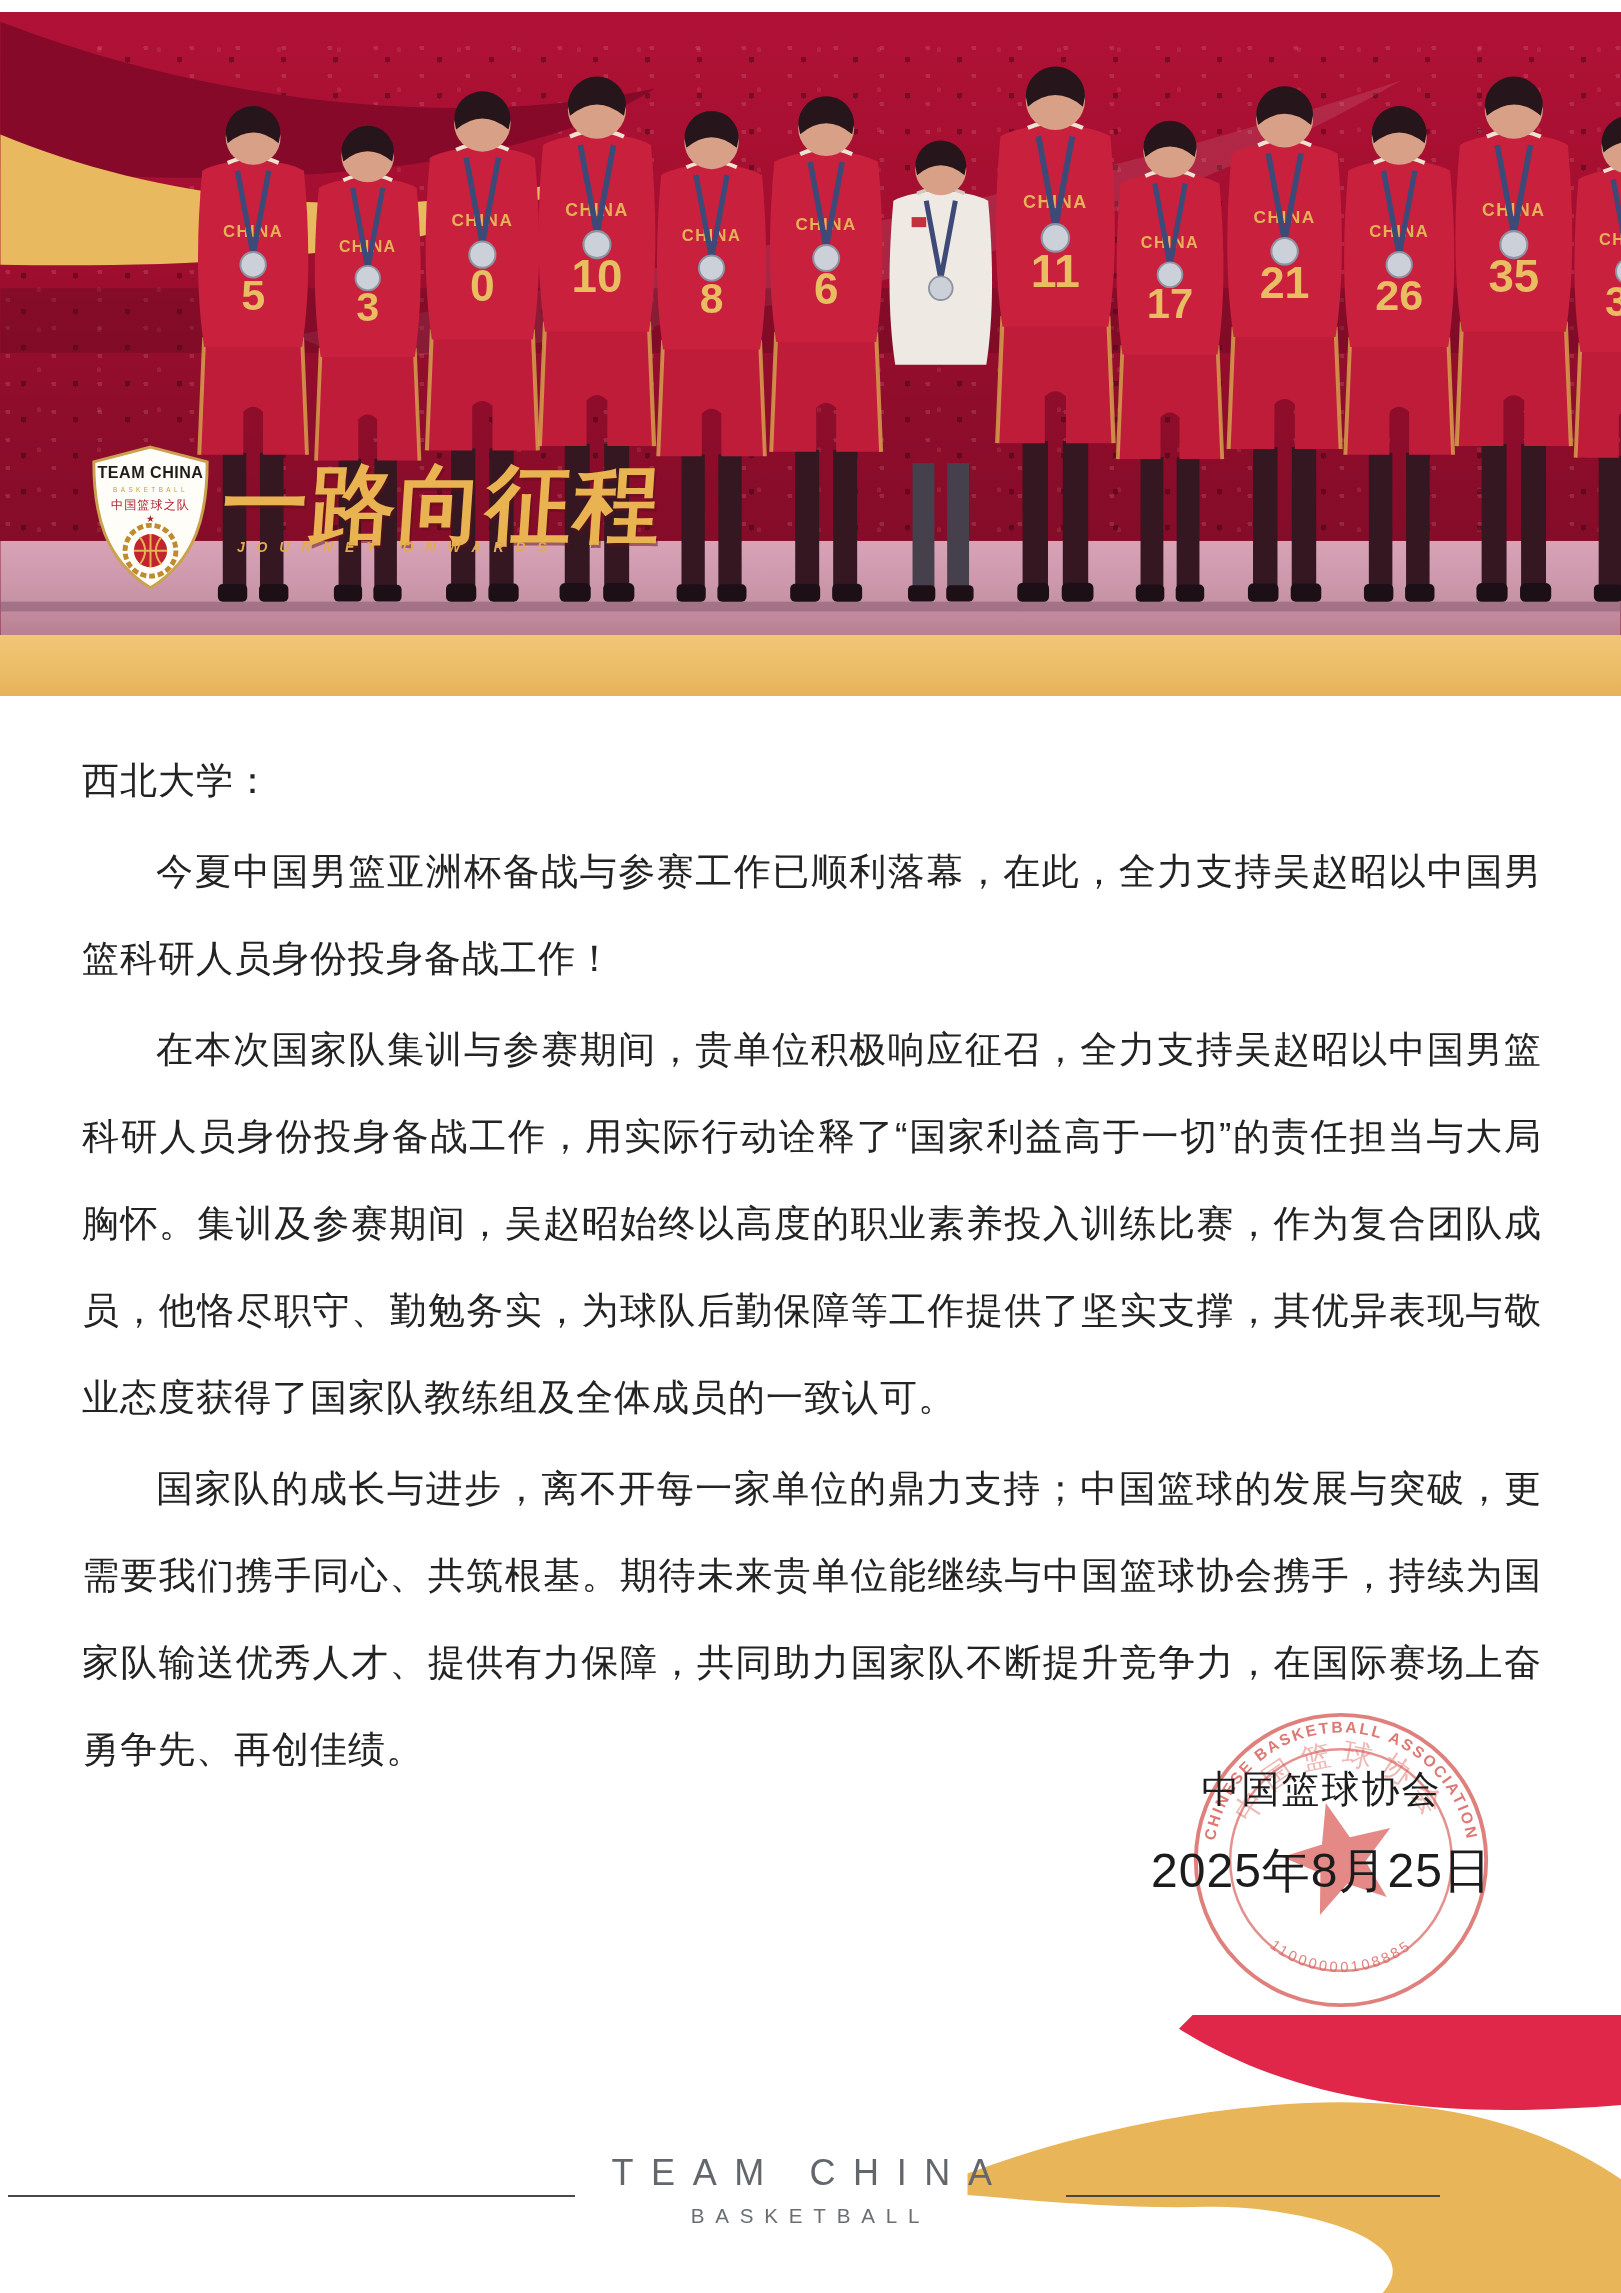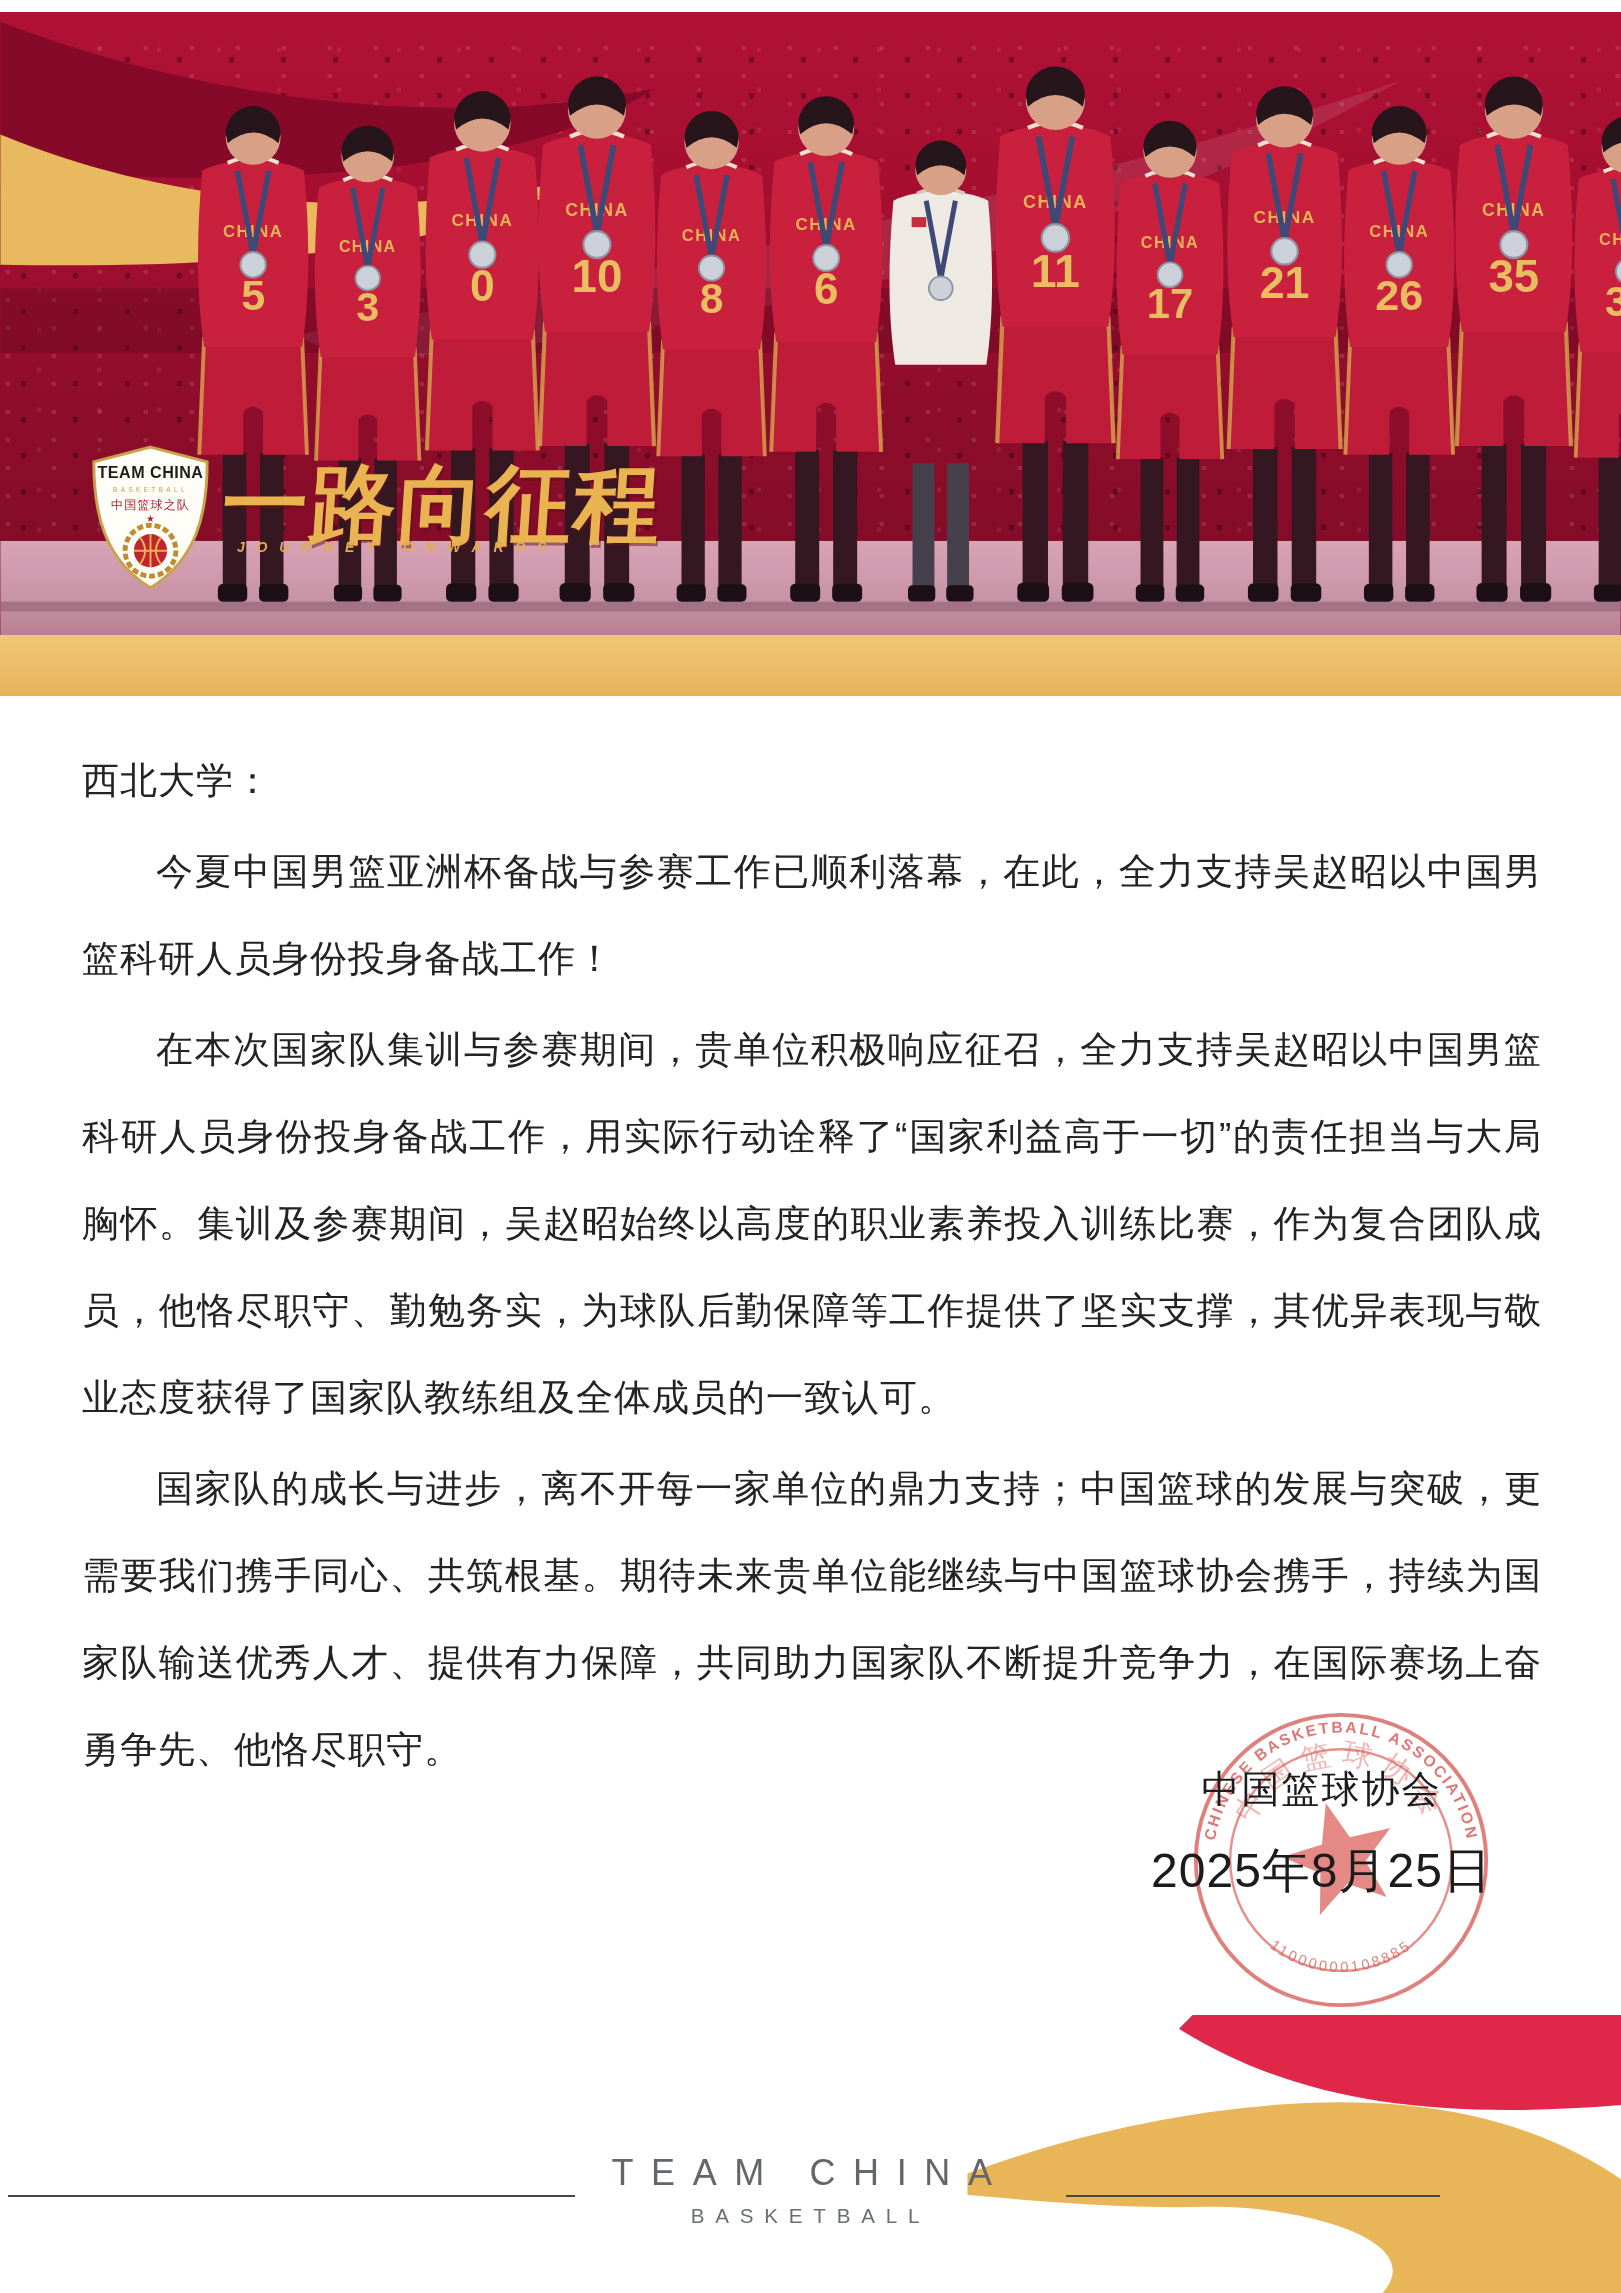--- a/index.html
+++ b/index.html
@@ -334,21 +334,21 @@
 
     <div class="slogan-cn">一路向征程</div>
     <div class="slogan-en">JOURNEY ONWARDS</div>
   </div>
   <div class="gold-strip"></div>
 
   <div class="letter">
     <p>西北大学：</p>
     <p class="para">今夏中国男篮亚洲杯备战与参赛工作已顺利落幕，在此，全力支持吴赵昭以中国男篮科研人员身份投身备战工作！</p>
     <p class="para">在本次国家队集训与参赛期间，贵单位积极响应征召，全力支持吴赵昭以中国男篮科研人员身份投身备战工作，用实际行动诠释了“国家利益高于一切”的责任担当与大局胸怀。集训及参赛期间，吴赵昭始终以高度的职业素养投入训练比赛，作为复合团队成员，他恪尽职守、勤勉务实，为球队后勤保障等工作提供了坚实支撑，其优异表现与敬业态度获得了国家队教练组及全体成员的一致认可。</p>
-    <p class="para">国家队的成长与进步，离不开每一家单位的鼎力支持；中国篮球的发展与突破，更需要我们携手同心、共筑根基。期待未来贵单位能继续与中国篮球协会携手，持续为国家队输送优秀人才、提供有力保障，共同助力国家队不断提升竞争力，在国际赛场上奋勇争先、他恪尽职守。</p>
+    <p class="para">国家队的成长与进步，离不开每一家单位的鼎力支持；中国篮球的发展与突破，更需要我们携手同心、共筑根基。期待未来贵单位能继续与中国篮球协会携手，持续为国家队输送优秀人才、提供有力保障，共同助力国家队不断提升竞争力，在国际赛场上奋勇争先、再创佳绩。</p>
   </div>
 
   <svg class="seal" viewBox="0 0 312 312">
     <defs>
       <path id="arcTop" d="M 26,156 A 130,130 0 1 1 286,156"></path>
       <path id="arcIn" d="M 58,156 A 98,98 0 1 1 254,156"></path>
       <path id="arcBot" d="M 58,218 A 118,118 0 0 0 254,218"></path>
     </defs>
     <circle cx="156" cy="156" r="148" fill="none" stroke="#d5534e" stroke-width="4" opacity="0.8"></circle>
     <circle cx="156" cy="156" r="113" fill="none" stroke="#d5534e" stroke-width="2.5" opacity="0.7"></circle>

